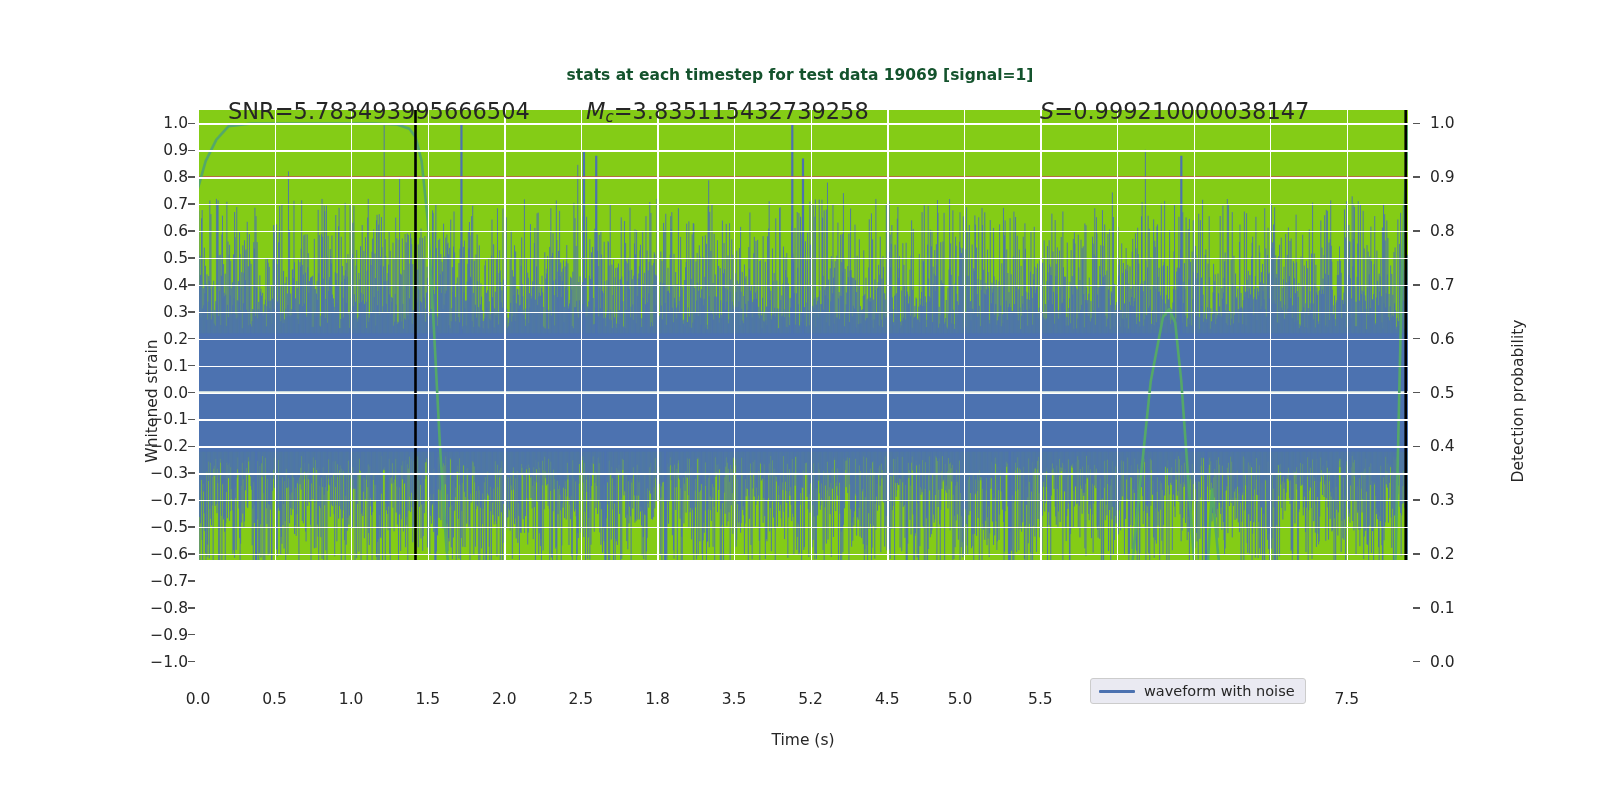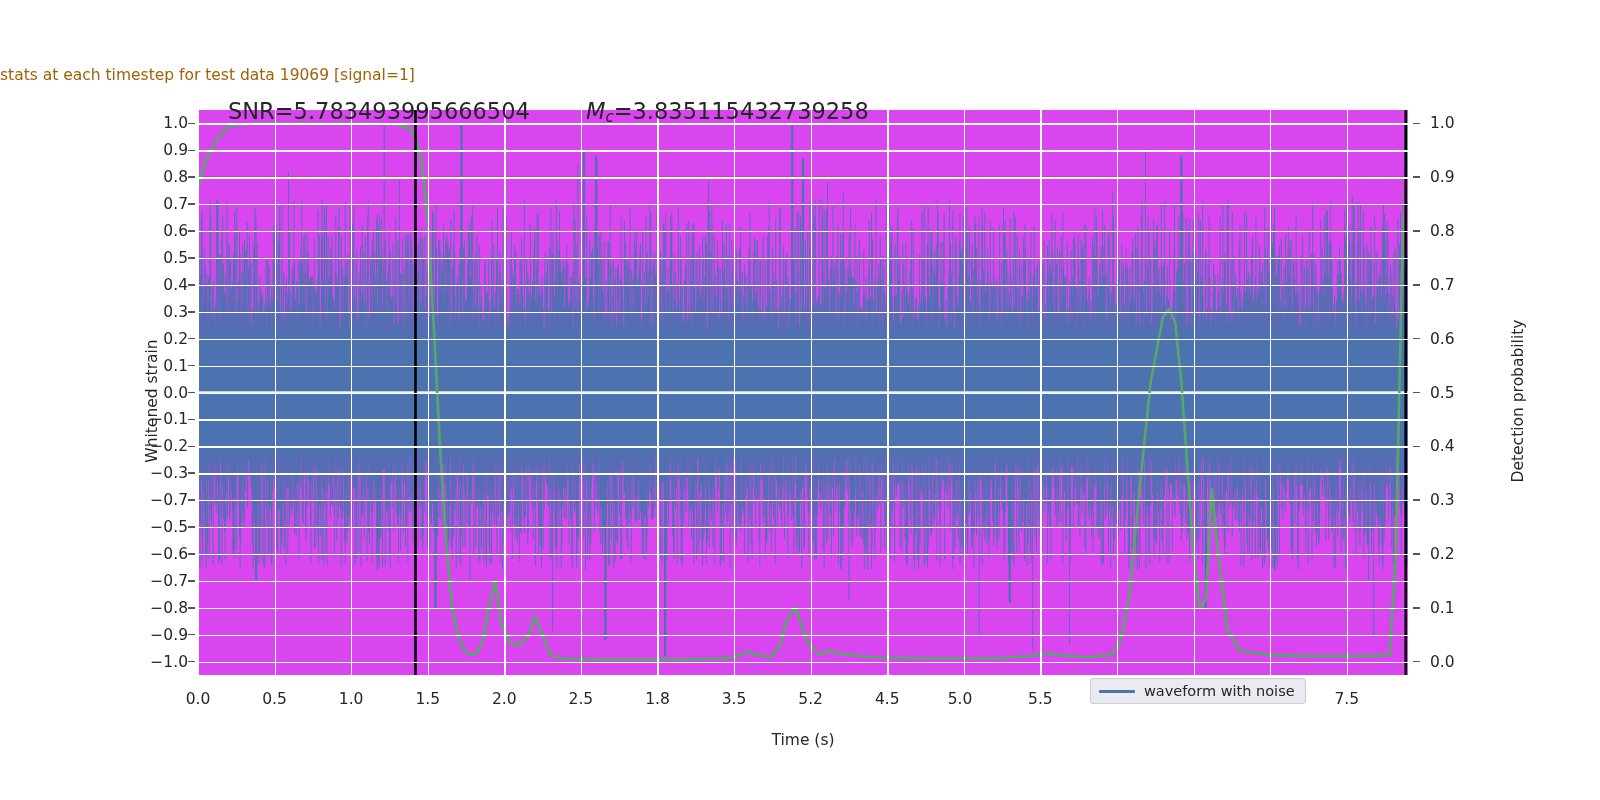--- a/index.html
+++ b/index.html
@@ -3,32 +3,32 @@
 <meta charset="utf-8">
 <style>
   html,body{margin:0;padding:0;background:#ffffff;}
   body{width:1600px;height:800px;overflow:hidden;font-family:"DejaVu Sans","Liberation Sans",sans-serif;}
   #figure{position:relative;width:1600px;height:800px;background:#ffffff;}
 
   
   #axes{
     position:absolute;
     left:198px; top:110px;
-    width:1210px; height:565px;
-    background:#d946ef;
+    width:1210px; height:450px;
+    background:#84cc16;
   }
   #axes-clip{position:absolute;inset:0;overflow:hidden;}
 
   .gridline-h{position:absolute;left:0;width:100%;height:1.3px;background:#ffffff;}
   .gridline-v{position:absolute;top:0;height:100%;width:1.3px;background:#ffffff;}
 
   
   #title{
     position:absolute; left:0; top:66px; width:1600px;
-    font-size:15.5px; color:#a16207;
+    text-align:center; font-size:15.5px; color:#14532d;font-weight:bold;
   }
 
   
   .stat{
     position:absolute; top:98px;
     font-size:22.5px; color:#262626; white-space:nowrap;
   }
   #stat-snr{left:228px;}
   #stat-mc{left:586px;}
   #stat-s{left:1040px;}
@@ -2416,20 +2416,23 @@
     </div>
 
     <div class="stat" id="stat-snr" style="left:30px;top:-12px;">
       <span>SNR=</span><span>5.783493995666504</span>
     </div>
 
     <div class="stat" id="stat-mc" style="left:388px;top:-12px;">
       <span class="ital">M</span><span class="mcsub ital">c</span><span>=</span><span>3.835115432739258</span>
     </div>
 
+    <div class="stat" id="stat-s" style="left:842px;top:-12px;">
+      <span class="ital">S</span><span>=</span><span>0.999210000038147</span>
+    </div>
   </div>
 
   <div id="legend">
     <span id="legend-swatch"></span>
     <span id="legend-label">waveform with noise</span>
   </div>
 
 <div class="tickmark-l" style="top: 122.652px;"></div>
     <div class="tickmark-l" style="top: 149.557px;"></div>
     <div class="tickmark-l" style="top: 176.462px;"></div>

